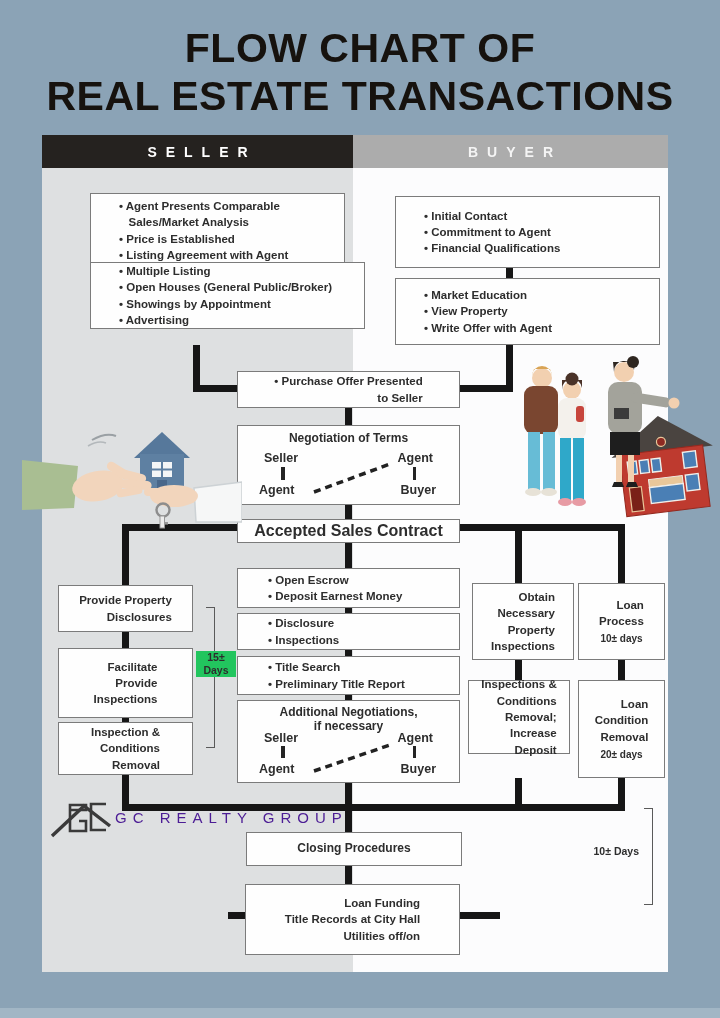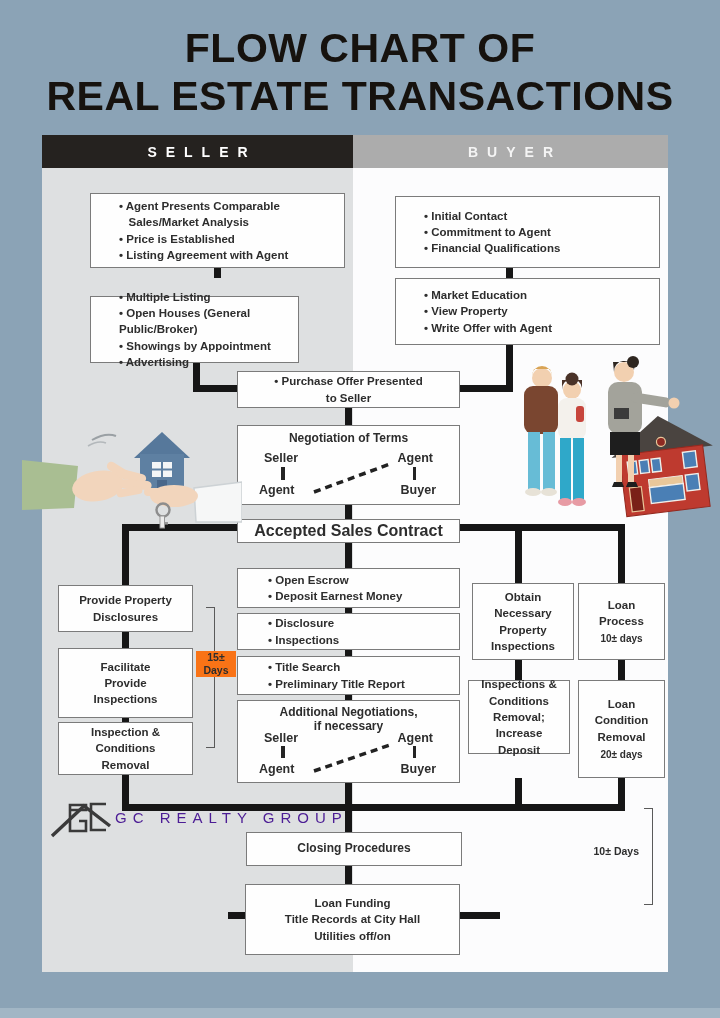--- a/index.html
+++ b/index.html
@@ -13,21 +13,21 @@
     font-size:41px;font-weight:bold;color:#16120e;line-height:1.18;letter-spacing:.5px;white-space:pre-wrap;}
   .colhdr{position:absolute;top:135px;height:33px;display:flex;align-items:center;justify-content:center;
     color:#fff;font-weight:bold;font-size:14px;letter-spacing:9px;padding-left:9px;box-sizing:border-box;}
   .colhdr.seller{left:42px;width:311px;background:#25221F;}
   .colhdr.buyer{left:353px;width:315px;background:#ACACAC;color:#F4F4F4;}
   .fbox{position:absolute;background:#FEFEFE;border:1.5px solid #7b7b7b;box-sizing:border-box;
     color:#2d2d2d;font-weight:bold;font-size:11.5px;line-height:1.42;
     display:flex;flex-direction:column;justify-content:center;}
   .bul{align-items:flex-start;padding-left:28px;text-align:left;}
   .bul2{align-items:flex-start;padding-left:30px;text-align:left;}
-  .ctr{align-items:center;text-align:center;}
+  .ctr{align-items:center;text-align:right;}
   .pre{white-space:pre-wrap;}
   .small-days{font-size:10px;margin-top:3px;}
   .conn{position:absolute;background:#161616;}
   .bracket{position:absolute;border:1.6px solid #5a5a5a;border-left:none;box-sizing:border-box;background:transparent;}
   .days-label{position:absolute;font-weight:bold;font-size:10.5px;color:#2d2d2d;line-height:1.25;}
   .nego-title{position:absolute;left:0;top:6px;width:100%;text-align:center;font-size:12px;line-height:1.15;white-space:pre-wrap;}
   .nego-lab{position:absolute;font-size:12.5px;}
   .nego-bar{position:absolute;width:3.5px;height:13px;background:#242424;}
   .nego-svg{position:absolute;left:0;top:0;}
   .logo-text{position:absolute;left:115px;top:809px;font-size:15px;letter-spacing:6px;color:#4c1d95;font-weight:500;}
@@ -74,21 +74,21 @@
   <div class="conn" style="left:618px;top:778px;width:7px;height:33px"></div>
   <div class="conn" style="left:122px;top:804px;width:503px;height:7px"></div>
   <div class="conn" style="left:345px;top:866px;width:7px;height:18px"></div>
   <div class="conn" style="left:228px;top:912px;width:17px;height:7px"></div>
   <div class="conn" style="left:460px;top:912px;width:40px;height:7px"></div>
 
   <div class="fbox bul pre" style="left:90px;top:193px;width:255px;height:75px">• Agent Presents Comparable
    Sales/Market Analysis
 • Price is Established
 • Listing Agreement with Agent</div>
-  <div class="fbox bul pre" style="left:90px;top:296px;width:209px;height:67px">• Multiple Listing
+  <div class="fbox bul pre" style="left:90px;top:262px;width:275px;height:67px">• Multiple Listing
 • Open Houses (General Public/Broker)
 • Showings by Appointment
 • Advertising</div>
 
   <div class="fbox bul pre" style="left:395px;top:278px;width:265px;height:67px">• Market Education
 • View Property
 • Write Offer with Agent</div>
   <div class="fbox bul pre" style="left:395px;top:196px;width:265px;height:72px">• Initial Contact
 • Commitment to Agent
 • Financial Qualifications</div>
@@ -114,21 +114,21 @@
   <div class="fbox ctr pre" style="left:58px;top:585px;width:135px;height:47px">Provide Property
 Disclosures</div>
   <div class="fbox ctr pre" style="left:58px;top:648px;width:135px;height:70px">Facilitate
 Provide
 Inspections</div>
   <div class="fbox ctr pre" style="left:58px;top:722px;width:135px;height:53px">Inspection &amp;
 Conditions
 Removal</div>
 
   <div class="bracket" style="left:206px;top:607px;width:9px;height:141px"></div>
-  <div class="days-label pre" style="left:196px;top:651px;width:40px;text-align:center;background:#f97316">15±
+  <div class="days-label pre" style="left:196px;top:651px;width:40px;text-align:center;background:#22c55e">15±
 Days</div>
 
   <div class="fbox bul2 pre" style="left:237px;top:568px;width:223px;height:40px">• Open Escrow
 • Deposit Earnest Money</div>
   <div class="fbox bul2 pre" style="left:237px;top:613px;width:223px;height:37px">• Disclosure
 • Inspections</div>
   <div class="fbox bul2 pre" style="left:237px;top:656px;width:223px;height:39px">• Title Search
 • Preliminary Title Report</div>
 
   <div class="fbox" style="left:237px;top:700px;width:223px;height:83px">

